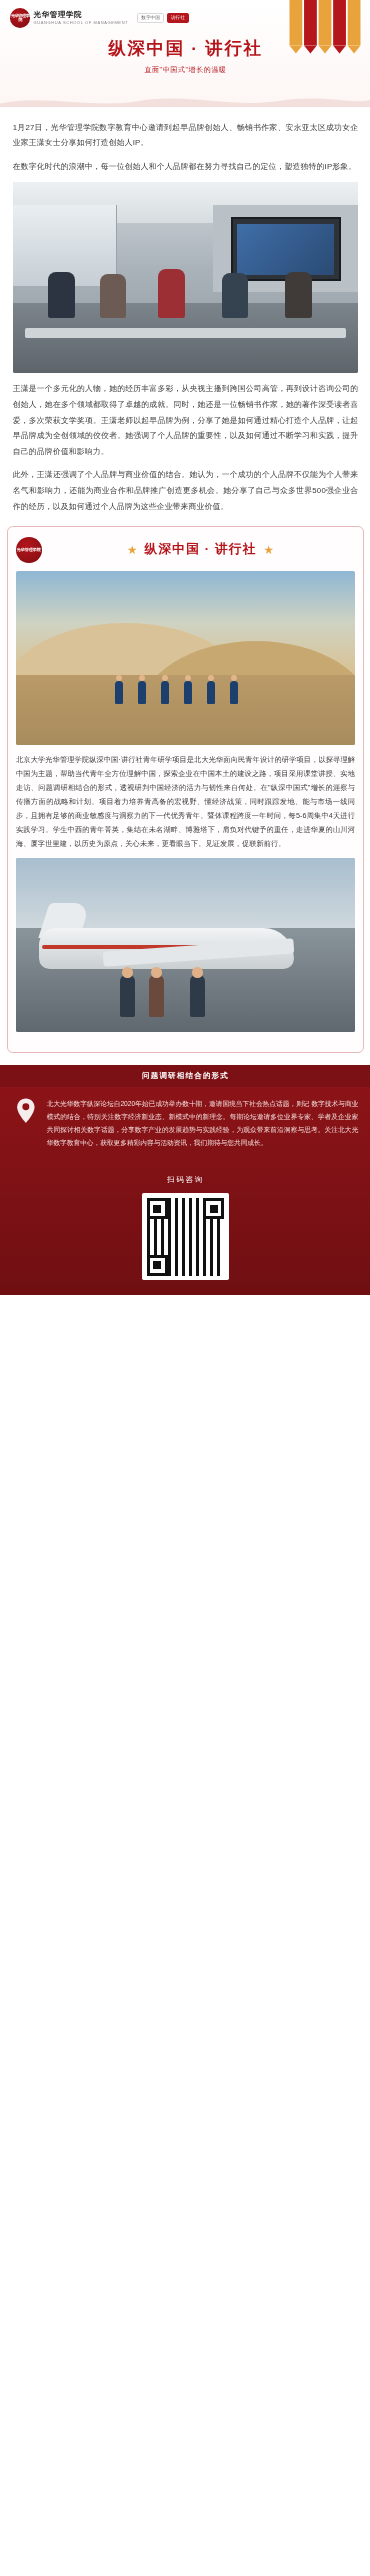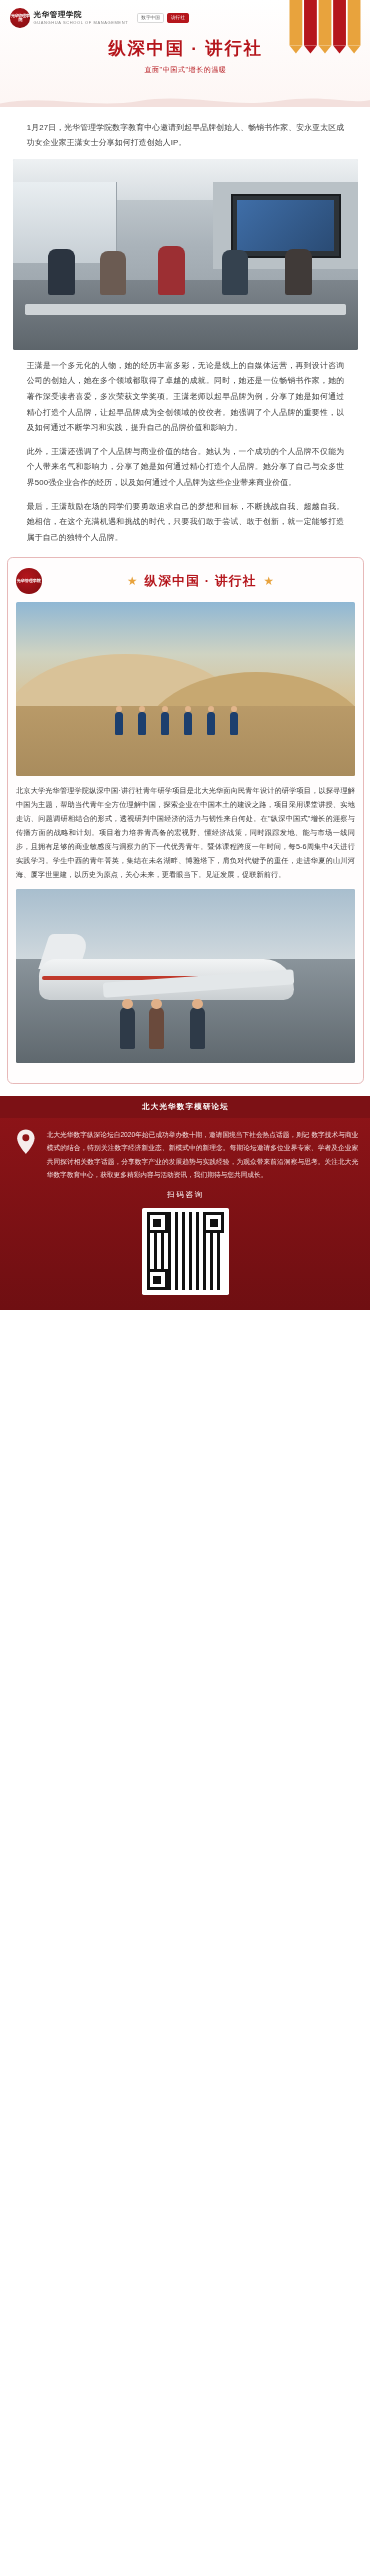--- a/index.html
+++ b/index.html
@@ -63,21 +63,21 @@
     position:absolute; bottom:-1.2px; left:0; width:371px; height:15px;
   }
 
   
   .content { padding: 4.6px 12.7px 0 12.7px; }
   p.para {
     font-size: 7.8px;
     line-height: 2.0;
     color: #3b3b3b;
     text-align: justify;
-    margin: 8px 14px;
+    margin: 8px 0;
     letter-spacing: 0.2px;
   }
   .photo {
     width: 345px;
     margin: 7px auto;
     border-radius: 1.7px;
     overflow: hidden;
     position: relative;
   }
 
@@ -150,21 +150,21 @@
   .footer-band {
     background:#7c1115; text-align:center; padding:5.8px 0; font-size:7.5px;
     color:#fff; letter-spacing:1.2px; font-weight:bold;
   }
   .footer-body { display:flex; gap:7px; padding: 10.4px 12.7px 0 12.7px; }
   .footer-pin {
     width: 27px; height:27px; flex:0 0 27px;
     display:flex; align-items:center; justify-content:center;
   }
   .footer-text { font-size:6.7px; line-height:1.95; text-align:justify; color:#f3dede; }
-  .footer-cta { text-align:center; font-size:7.5px; color:#fff; letter-spacing:1.7px; margin-top:9px; }
+  .footer-cta { text-align:center; font-size:7.5px; color:#fff; letter-spacing:1.7px; margin-top:26px; }
   .qr {
     width: 87px; height: 87px; margin: 8px auto 0 auto;
     background:#fff; padding:4.6px; border-radius:1.7px;
   }
   .qr-inner { width:100%; height:100%; background:
      repeating-linear-gradient(90deg,#111 0 3.5px,#fff 3.5px 7px),
      repeating-linear-gradient(0deg,#111 0 3.5px,transparent 3.5px 7px);
      position:relative; }
   .qr-eye { position:absolute; width:21px;height:21px;border:3.5px solid #111;background:#fff;}
   .qr-eye i{position:absolute;inset:3.5px;background:#111;display:block;}
@@ -206,38 +206,38 @@
     <div class="hdr-sub">直面"中国式"增长的温暖</div>
 
     <svg class="hdr-wave" viewBox="0 0 640 26" preserveAspectRatio="none">
       <path d="M0,18 C80,2 160,28 240,14 C320,0 400,26 480,14 C560,2 600,20 640,12 L640,26 L0,26 Z" fill="#f3e0dd"></path>
     </svg>
   </div>
 
   <div class="content">
 
     <p class="para">1月27日，光华管理学院数字教育中心邀请到起早品牌创始人、畅销书作家、安永亚太区成功女企业家王潇女士分享如何打造创始人IP。</p>
+    <p class="para">在数字化时代的浪潮中，每一位创始人和个人品牌都在努力寻找自己的定位，塑造独特的IP形象。</p>
 
     <div class="photo photo1">
       <div class="p1-ceiling"></div>
       <div class="p1-window"></div>
       <div class="p1-wall"></div>
       <div class="p1-screen"></div>
       <div class="p1-desk"></div>
       <div class="p1-table"></div>
       <div class="p1-person" style="left:35px;width:27px;height:46px;background:#2b3440;"></div>
       <div class="p1-person" style="left:87px;width:25.5px;height:44px;background:#6b5b52;"></div>
       <div class="p1-person" style="left:145px;width:27px;height:49px;background:#9c2f33;"></div>
       <div class="p1-person" style="left:209px;width:25.5px;height:45px;background:#35424f;"></div>
       <div class="p1-person" style="left:272px;width:27px;height:46px;background:#403a38;"></div>
     </div>
 
-    <p class="para">王潇是一个多元化的人物，她的经历丰富多彩，无论是线上的自媒体运营，再到设计咨询公司的创始人，她在多个领域都取得了卓越的成就。同时，她还是一位畅销书作家，她的著作深受读者喜爱，多次荣获文学奖项。王潇老师以起早品牌为例，分享了她是如何通过精心打造个人品牌，让起早品牌成为全创领域的佼佼者。她强调了个人品牌的重要性，以及如何通过不断学习和实践，提升自己的品牌价值和影响力。</p>
-    <p class="para">此外，王潇还强调了个人品牌与商业价值的结合。她认为，一个成功的个人品牌不仅能为个人带来名气和影响力，分享了她是如何通过精心打造个人品牌。她分享了自己与众多世界500强企业合作的经历，以及如何通过个人品牌为这些企业带来商业价值。</p>
-    <p class="para">最后，王潇鼓励在场的同学们要勇敢追求自己的梦想和目标，不断挑战自我、超越自我。她相信，在这个充满机遇和挑战的时代，只要我们敢于尝试、敢于创新，就一定能够打造属于自己的独特个人品牌。</p>
+    <p class="para">王潇是一个多元化的人物，她的经历丰富多彩，从央视主播到跨国公司高管，再到设计咨询公司的创始人，她在多个领域都取得了卓越的成就。同时，她还是一位畅销书作家，她的著作深受读者喜爱，多次荣获文学奖项。王潇老师以起早品牌为例，分享了她是如何通过精心打造个人品牌，让起早品牌成为全创领域的佼佼者。她强调了个人品牌的重要性，以及如何通过不断学习和实践，提升自己的品牌价值和影响力。</p>
+    <p class="para">此外，王潇还强调了个人品牌与商业价值的结合。她认为，一个成功的个人品牌不仅能为个人带来名气和影响力，还能为商业合作和品牌推广创造更多机会。她分享了自己与众多世界500强企业合作的经历，以及如何通过个人品牌为这些企业带来商业价值。</p>
   </div>
 
   <div class="card-wrap">
     <div class="card-hdr">
       <div class="card-logo">光华管理学院</div>
       <div class="card-title-row">
         <span class="star">★</span>
         <span class="card-title">纵深中国 · 讲行社</span>
         <span class="star">★</span>
       </div>
@@ -264,21 +264,21 @@
       <div class="p3-fuselage"></div>
       <div class="p3-stripe"></div>
       <div class="p3-wing"></div>
       <div class="p3-person" style="left:104px;"></div>
       <div class="p3-person" style="left:133px;background:#6a4a3c;"></div>
       <div class="p3-person" style="left:174px;background:#2e3a48;"></div>
     </div>
   </div>
 
   <div class="footer">
-    <div class="footer-band">北大光华数字模研论坛</div>
+    <div class="footer-band">问题调研相结合的形式</div>
     <div class="footer-body">
       <div class="footer-pin">
         <svg viewBox="0 0 32 44" width="19.7" height="25.5">
           <path d="M16 1 C7 1 1 8 1 16 C1 27 16 43 16 43 C16 43 31 27 31 16 C31 8 25 1 16 1 Z" fill="#ffffff" opacity="0.92"></path>
           <circle cx="16" cy="15" r="6" fill="#8f1418"></circle>
         </svg>
       </div>
       <div class="footer-text">北大光华数字纵深论坛自2020年始已成功举办数十期，邀请国境当下社会热点话题，则记 数字技术与商业模式的结合，特别关注数字经济新业态、新模式中的新理念。每期论坛邀请多位业界专家、学者及企业家共同探讨相关数字话题，分享数字产业的发展趋势与实践经验，为观众带来前沿洞察与思考。关注北大光华数字教育中心，获取更多精彩内容与活动资讯，我们期待与您共同成长。</div>
     </div>
     <div class="footer-cta">扫码咨询</div>

